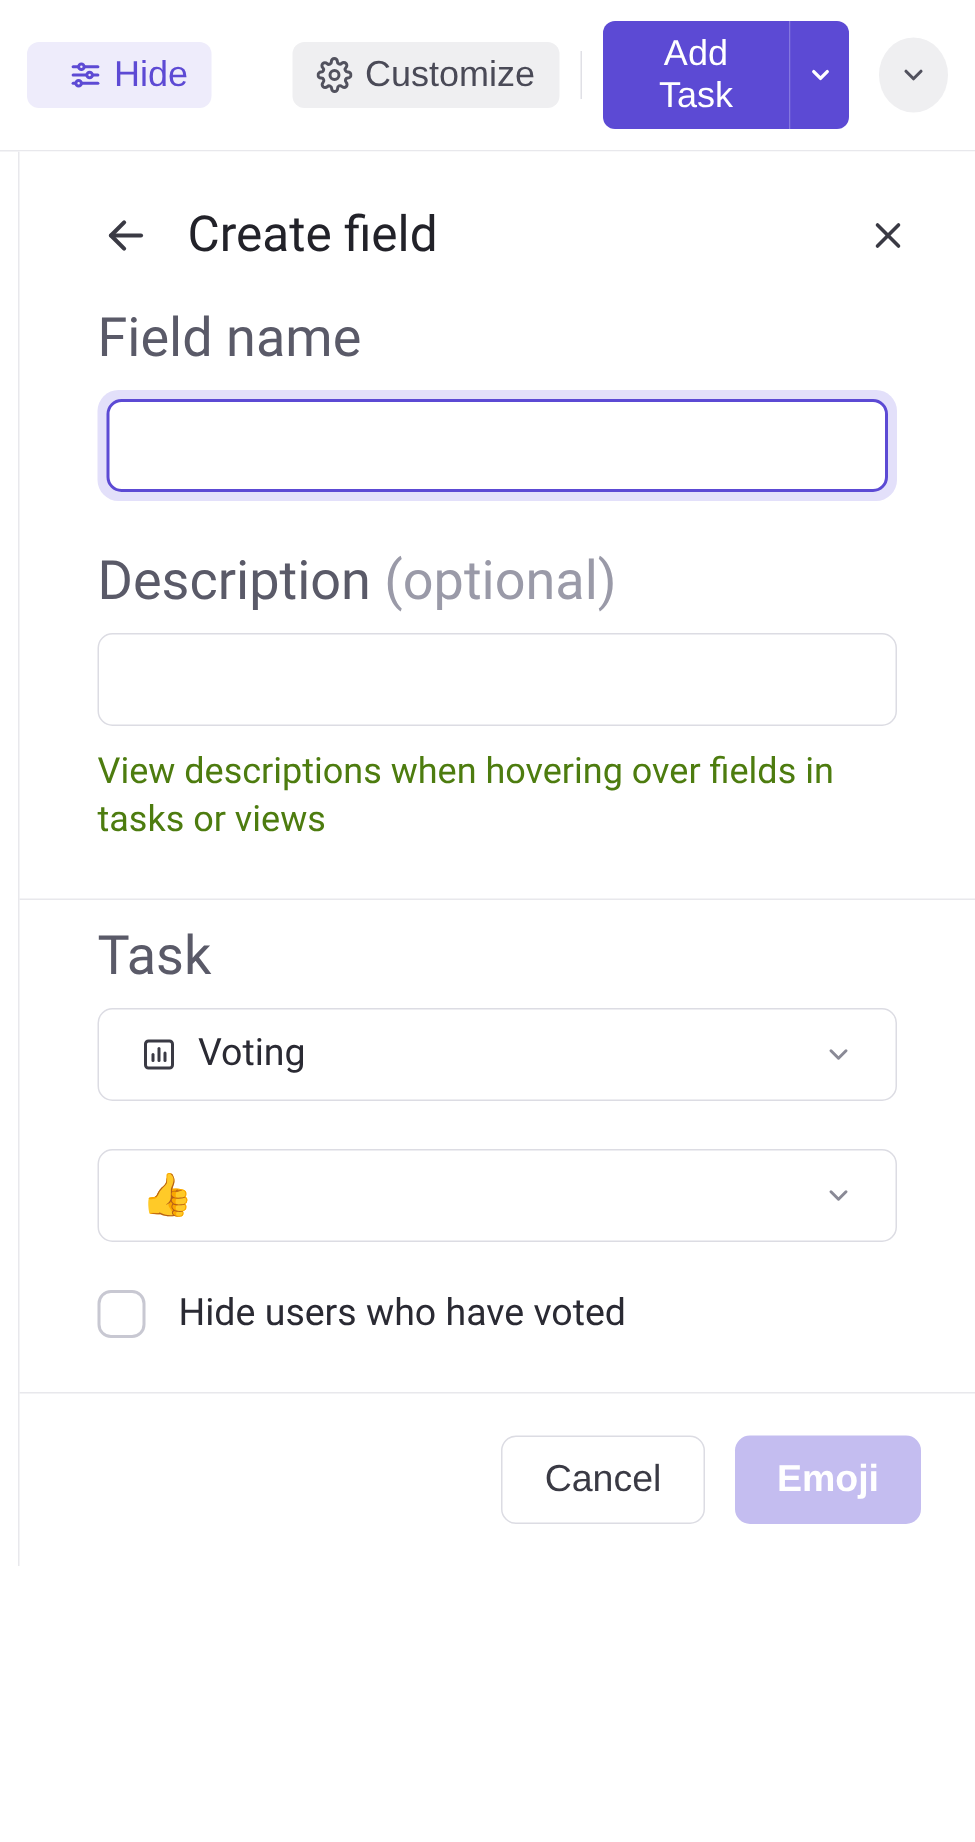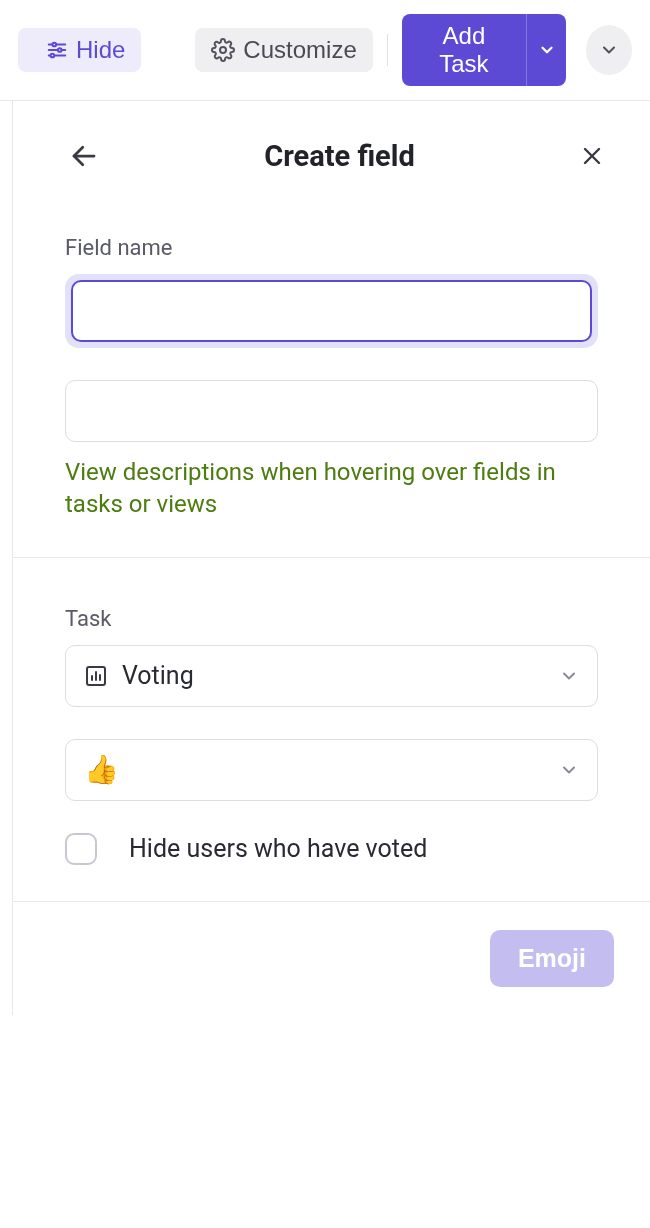--- a/index.html
+++ b/index.html
@@ -92,41 +92,39 @@
       gap: 22px;
       padding: 36px 42px 12px 52px;
     }
     .back-btn {
       background: none;
       border: none;
       cursor: pointer;
       padding: 4px;
     }
     .panel-title {
-      font-size: 29px;
-      font-weight: 700;
+      font-size: 33px;
+      font-weight: 400;
       color: #222229;
       flex: 1;
-      text-align: center;
     }
     .close-btn {
       background: none;
       border: none;
       cursor: pointer;
       padding: 4px;
     }
     .form-section {
       padding: 16px 52px 36px 52px;
     }
     .field-label {
-      font-size: 22px;
+      font-size: 36px;
       color: #5a5a68;
       margin-bottom: 14px;
       display: block;
-      margin-top: 32px;
     }
     .optional {
       color: #9a9aa8;
     }
     .input-wrapper-focused {
       background: #e3e0fa;
       border-radius: 14px;
       padding: 6px;
       margin-bottom: 32px;
     }
@@ -163,21 +161,21 @@
       width: 100%;
     }
     .select-box {
       width: 100%;
       height: 62px;
       border: 1px solid #dcdce3;
       border-radius: 10px;
       background: #fff;
       display: flex;
       align-items: center;
-      padding: 0 18px;
+      padding: 0 28px;
       cursor: pointer;
       gap: 14px;
       margin-bottom: 32px;
     }
     .select-value {
       font-size: 25px;
       color: #2a2a33;
       flex: 1;
     }
     .emoji-value {
@@ -198,21 +196,20 @@
       width: 32px;
       height: 32px;
       border: 2px solid #c8c8d2;
       border-radius: 9px;
       background: #fff;
       cursor: pointer;
     }
     .checkbox-label {
       font-size: 25px;
       color: #2a2a33;
-      margin-left: 10px;
     }
     .footer {
       display: flex;
       justify-content: flex-end;
       gap: 20px;
       padding: 28px 36px;
     }
     .btn-cancel {
       background: #fff;
       border: 1px solid #dcdce3;
@@ -306,20 +303,23 @@
       </span>
     </button>
   </div>
 
   <div class="form-section">
     <label class="field-label">Field name</label>
     <div class="input-wrapper-focused">
       <input type="text" class="text-input" value="" style="">
     </div>
 
+    <label class="field-label">
+      <span>Description </span><span class="optional">(optional)</span>
+    </label>
     <input type="text" class="text-input-normal" value="" style="">
     <p class="helper-text">View descriptions when hovering over fields in tasks or views</p>
   </div>
 
   <div class="section-divider"></div>
 
   <div class="form-section">
     <label class="field-label">Task</label>
     <div class="select-box">
       <span>
@@ -349,17 +349,20 @@
 
     <div class="checkbox-row">
       <div class="checkbox"></div>
       <span class="checkbox-label">Hide users who have voted</span>
     </div>
   </div>
 
   <div class="section-divider"></div>
 
   <div class="footer">
+    <button class="btn-cancel">
+      <span>Cancel</span>
+    </button>
     <button class="btn-create">
       <span>Emoji</span>
     </button>
   </div>
 </div>
 
 </body></html>

